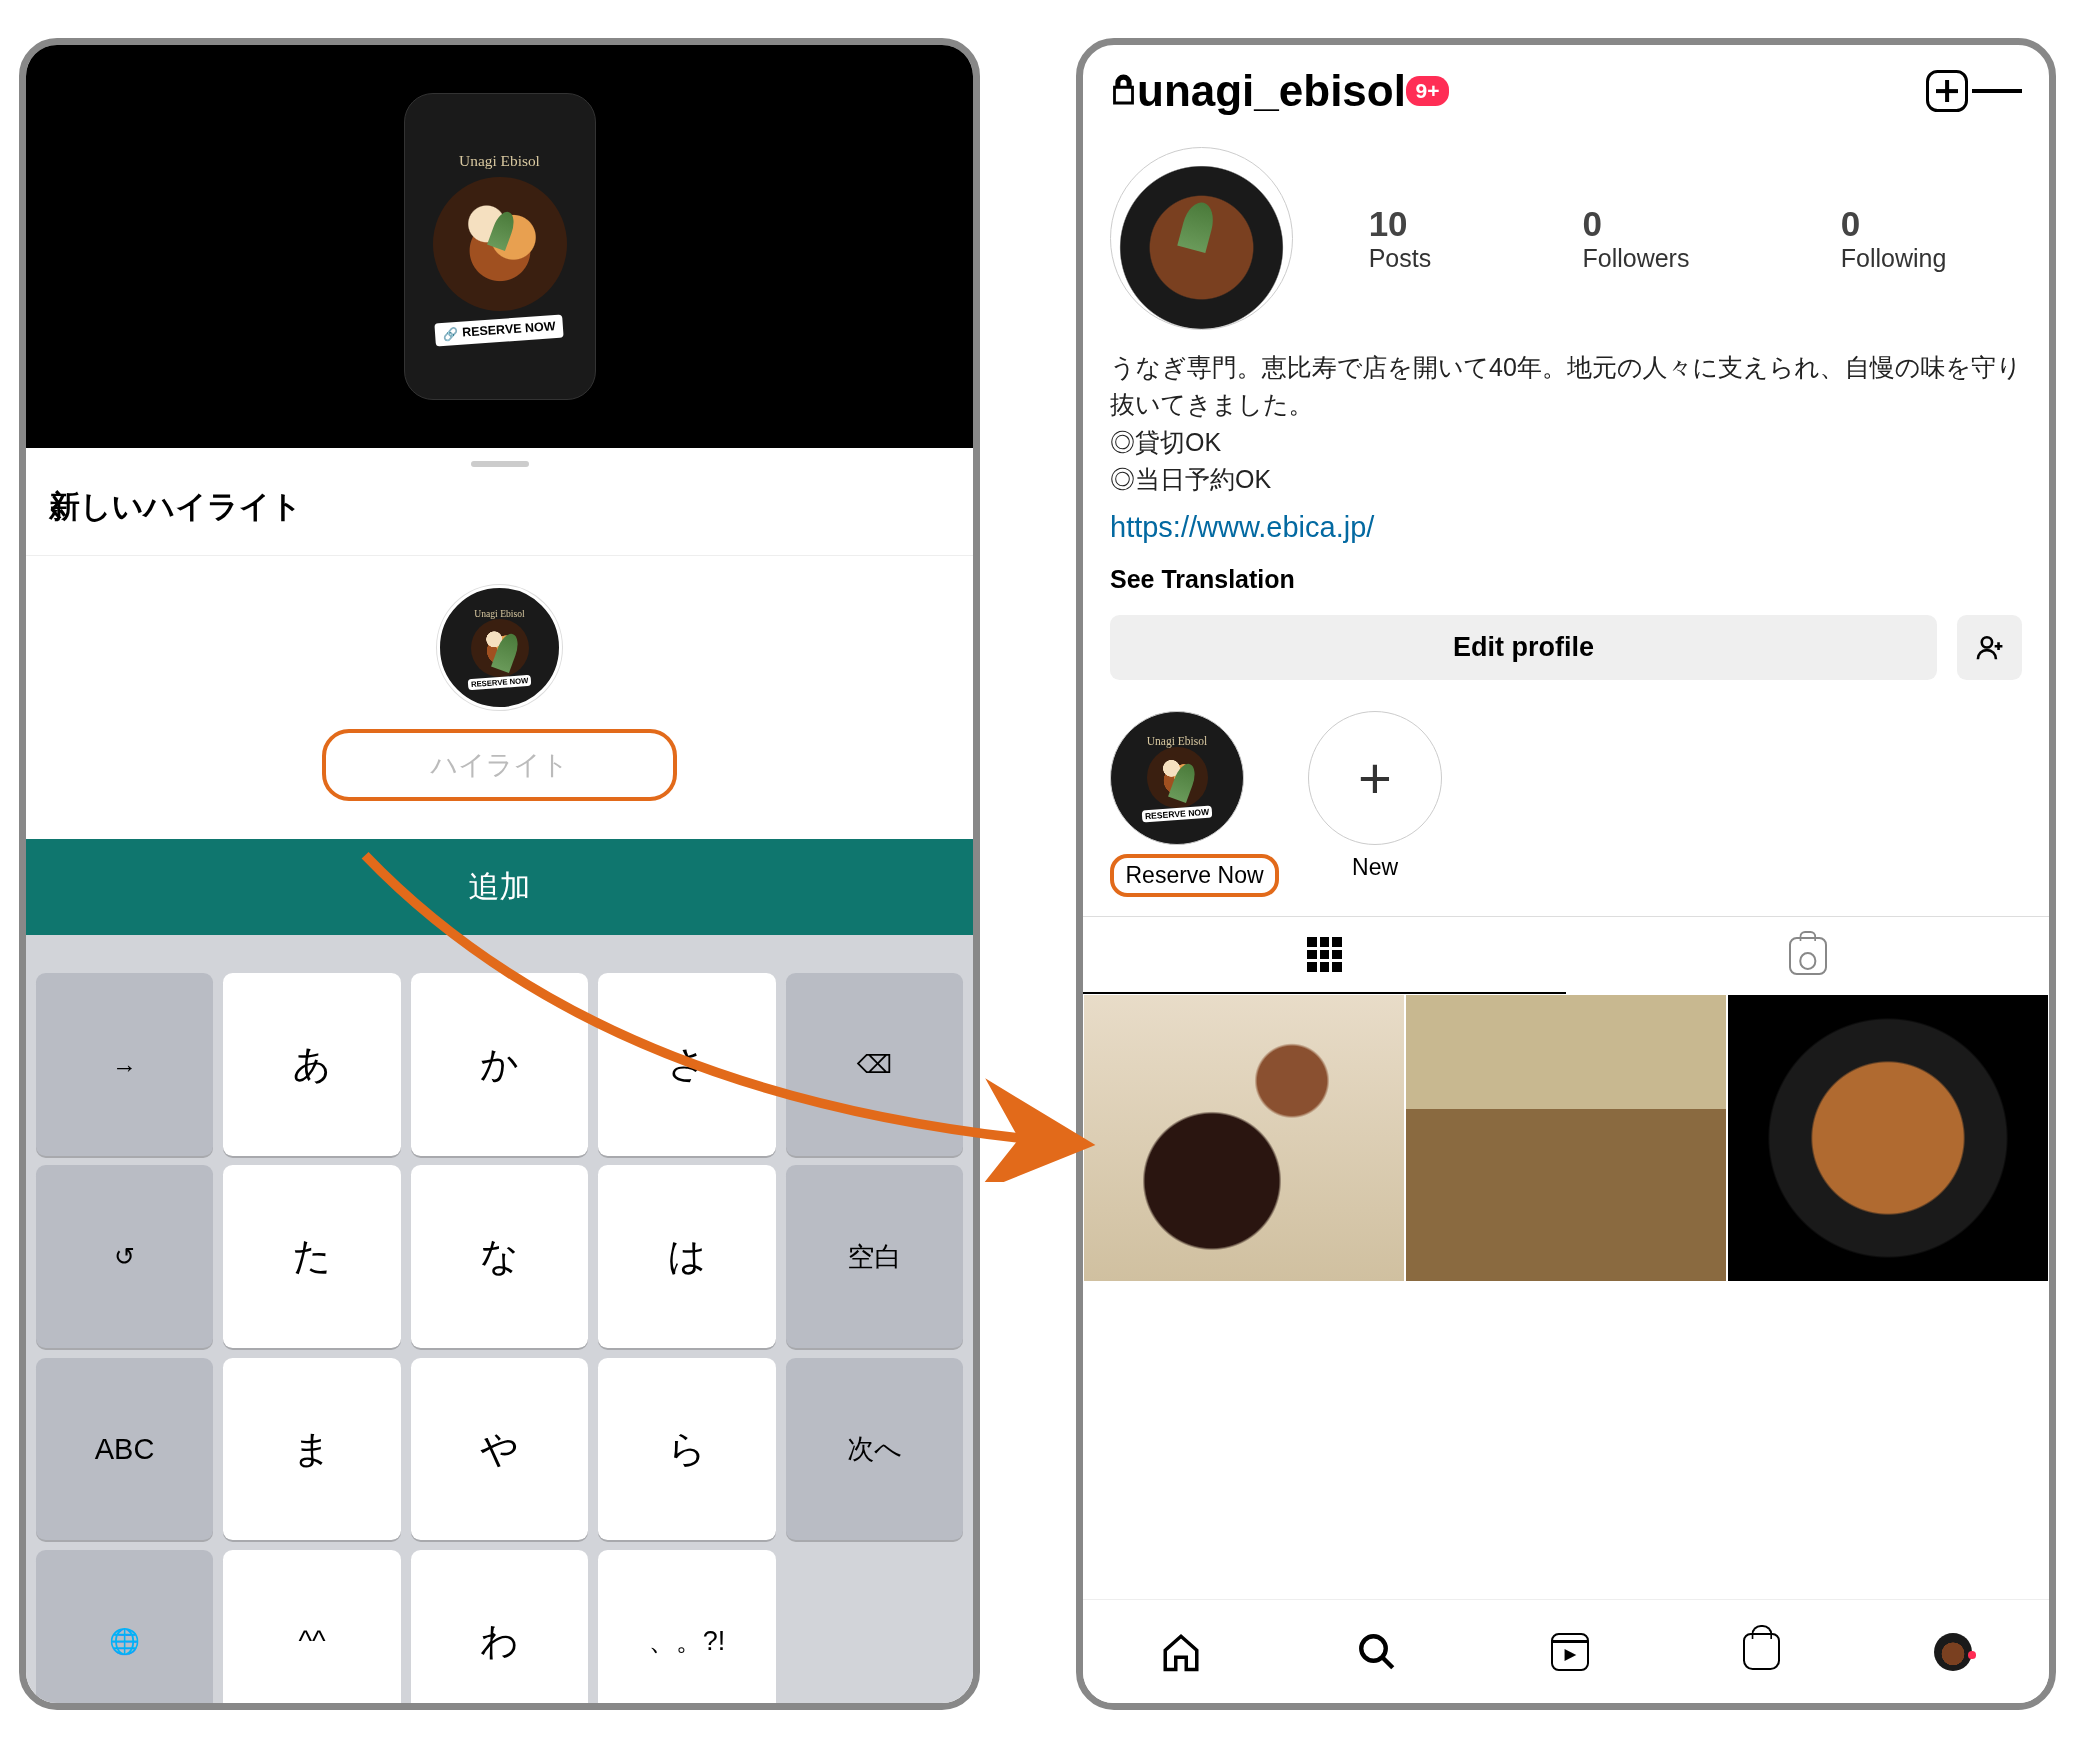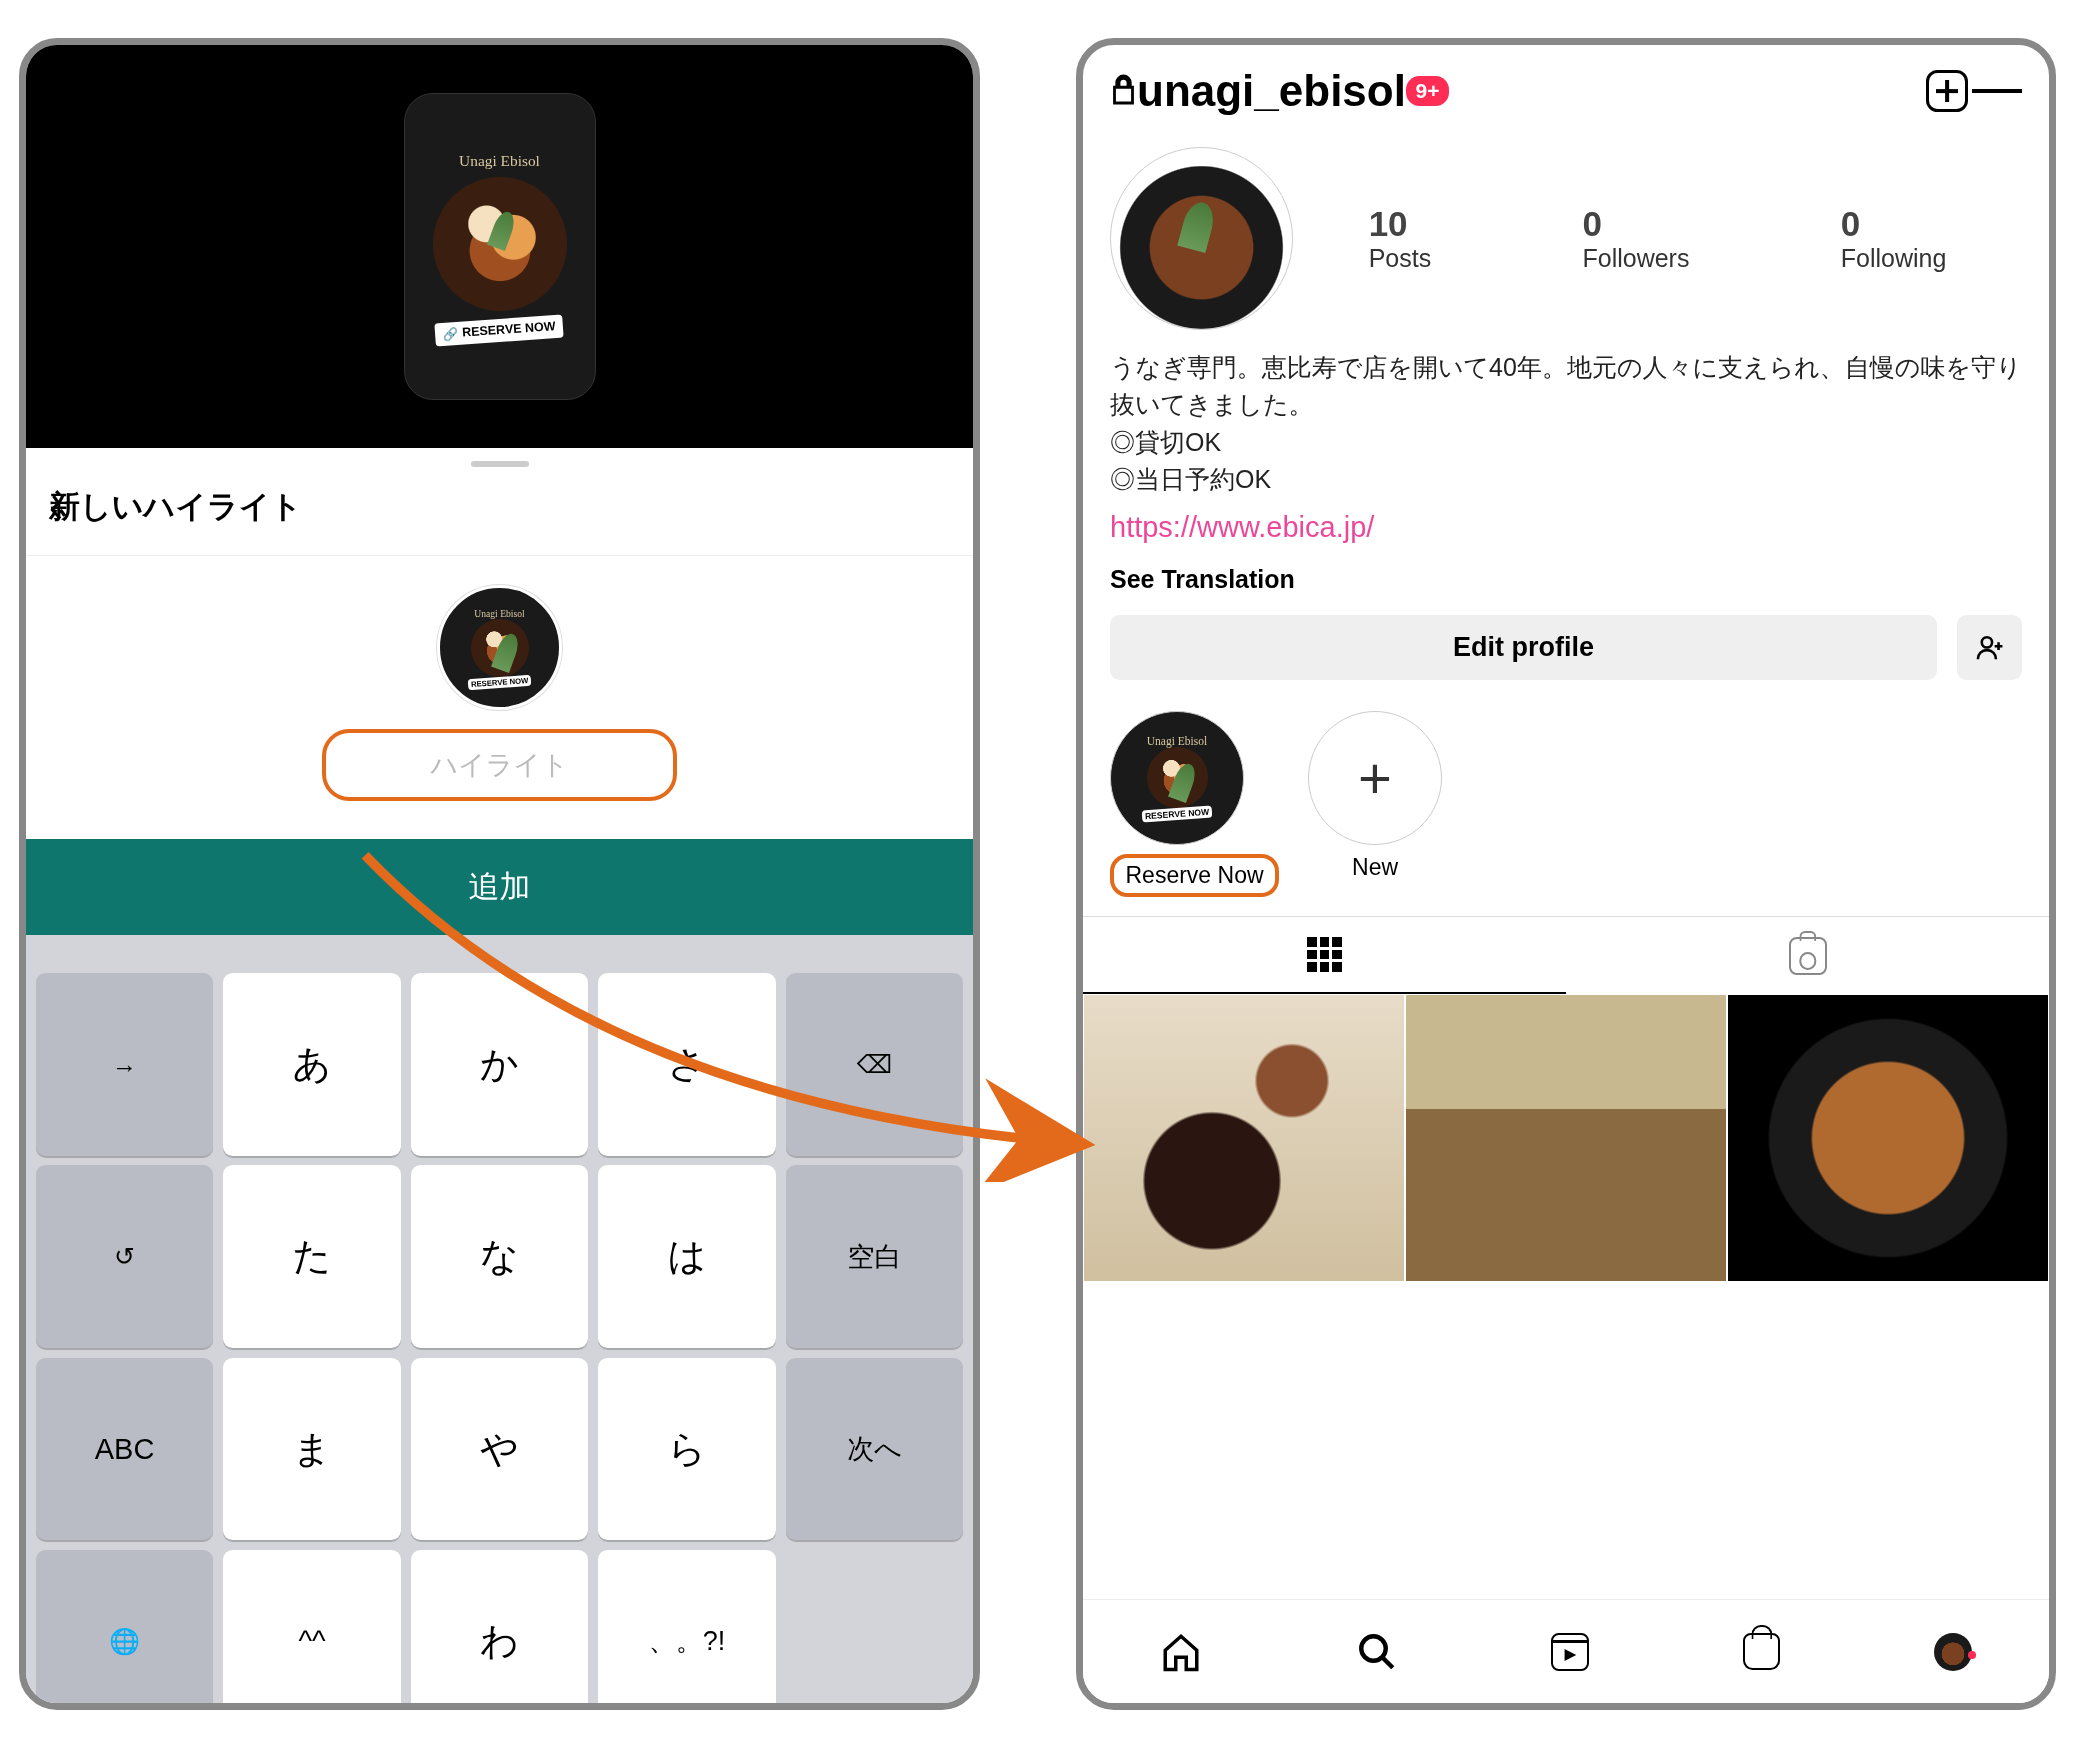--- a/index.html
+++ b/index.html
@@ -86,21 +86,21 @@
     position:relative; overflow:hidden;
   }
   .avatar-lg::after { content:""; position:absolute; left:40%; top:30%; width:29px; height:48px;
     background:linear-gradient(#4a7a3a,#6a9a5a); border-radius:50% 50% 0 0; transform:rotate(15deg); }
   .stats { flex:1; display:flex; justify-content:space-around; }
   .stat { text-align:left; }
   .stat .num { font-size:35px; font-weight:700; color:#444; }
   .stat .lbl { font-size:25px; color:#333; }
 
   .bio { padding:0 27px; font-size:25px; line-height:1.5; color:#222; }
-  .bio .link { color:#ec4899; margin-top:7.7px; font-size:29px; }
+  .bio .link { color:#0369a1; margin-top:7.7px; font-size:29px; }
   .see-trans { padding:15.4px 27px 21px; font-weight:700; font-size:25px; }
 
   .edit-row { display:flex; gap:20px; padding:0 27px 23px; }
   .edit-btn { flex:1; background:#efefef; border-radius:9.6px; height:65px;
     display:flex; align-items:center; justify-content:center; font-size:27px; font-weight:600; }
   .add-friend { width:65px; height:65px; background:#efefef; border-radius:9.6px;
     display:flex; align-items:center; justify-content:center; }
 
   .hl-row { display:flex; gap:29px; padding:7.7px 27px 19px; align-items:flex-start; position:relative; }
   .hl { text-align:center; }

